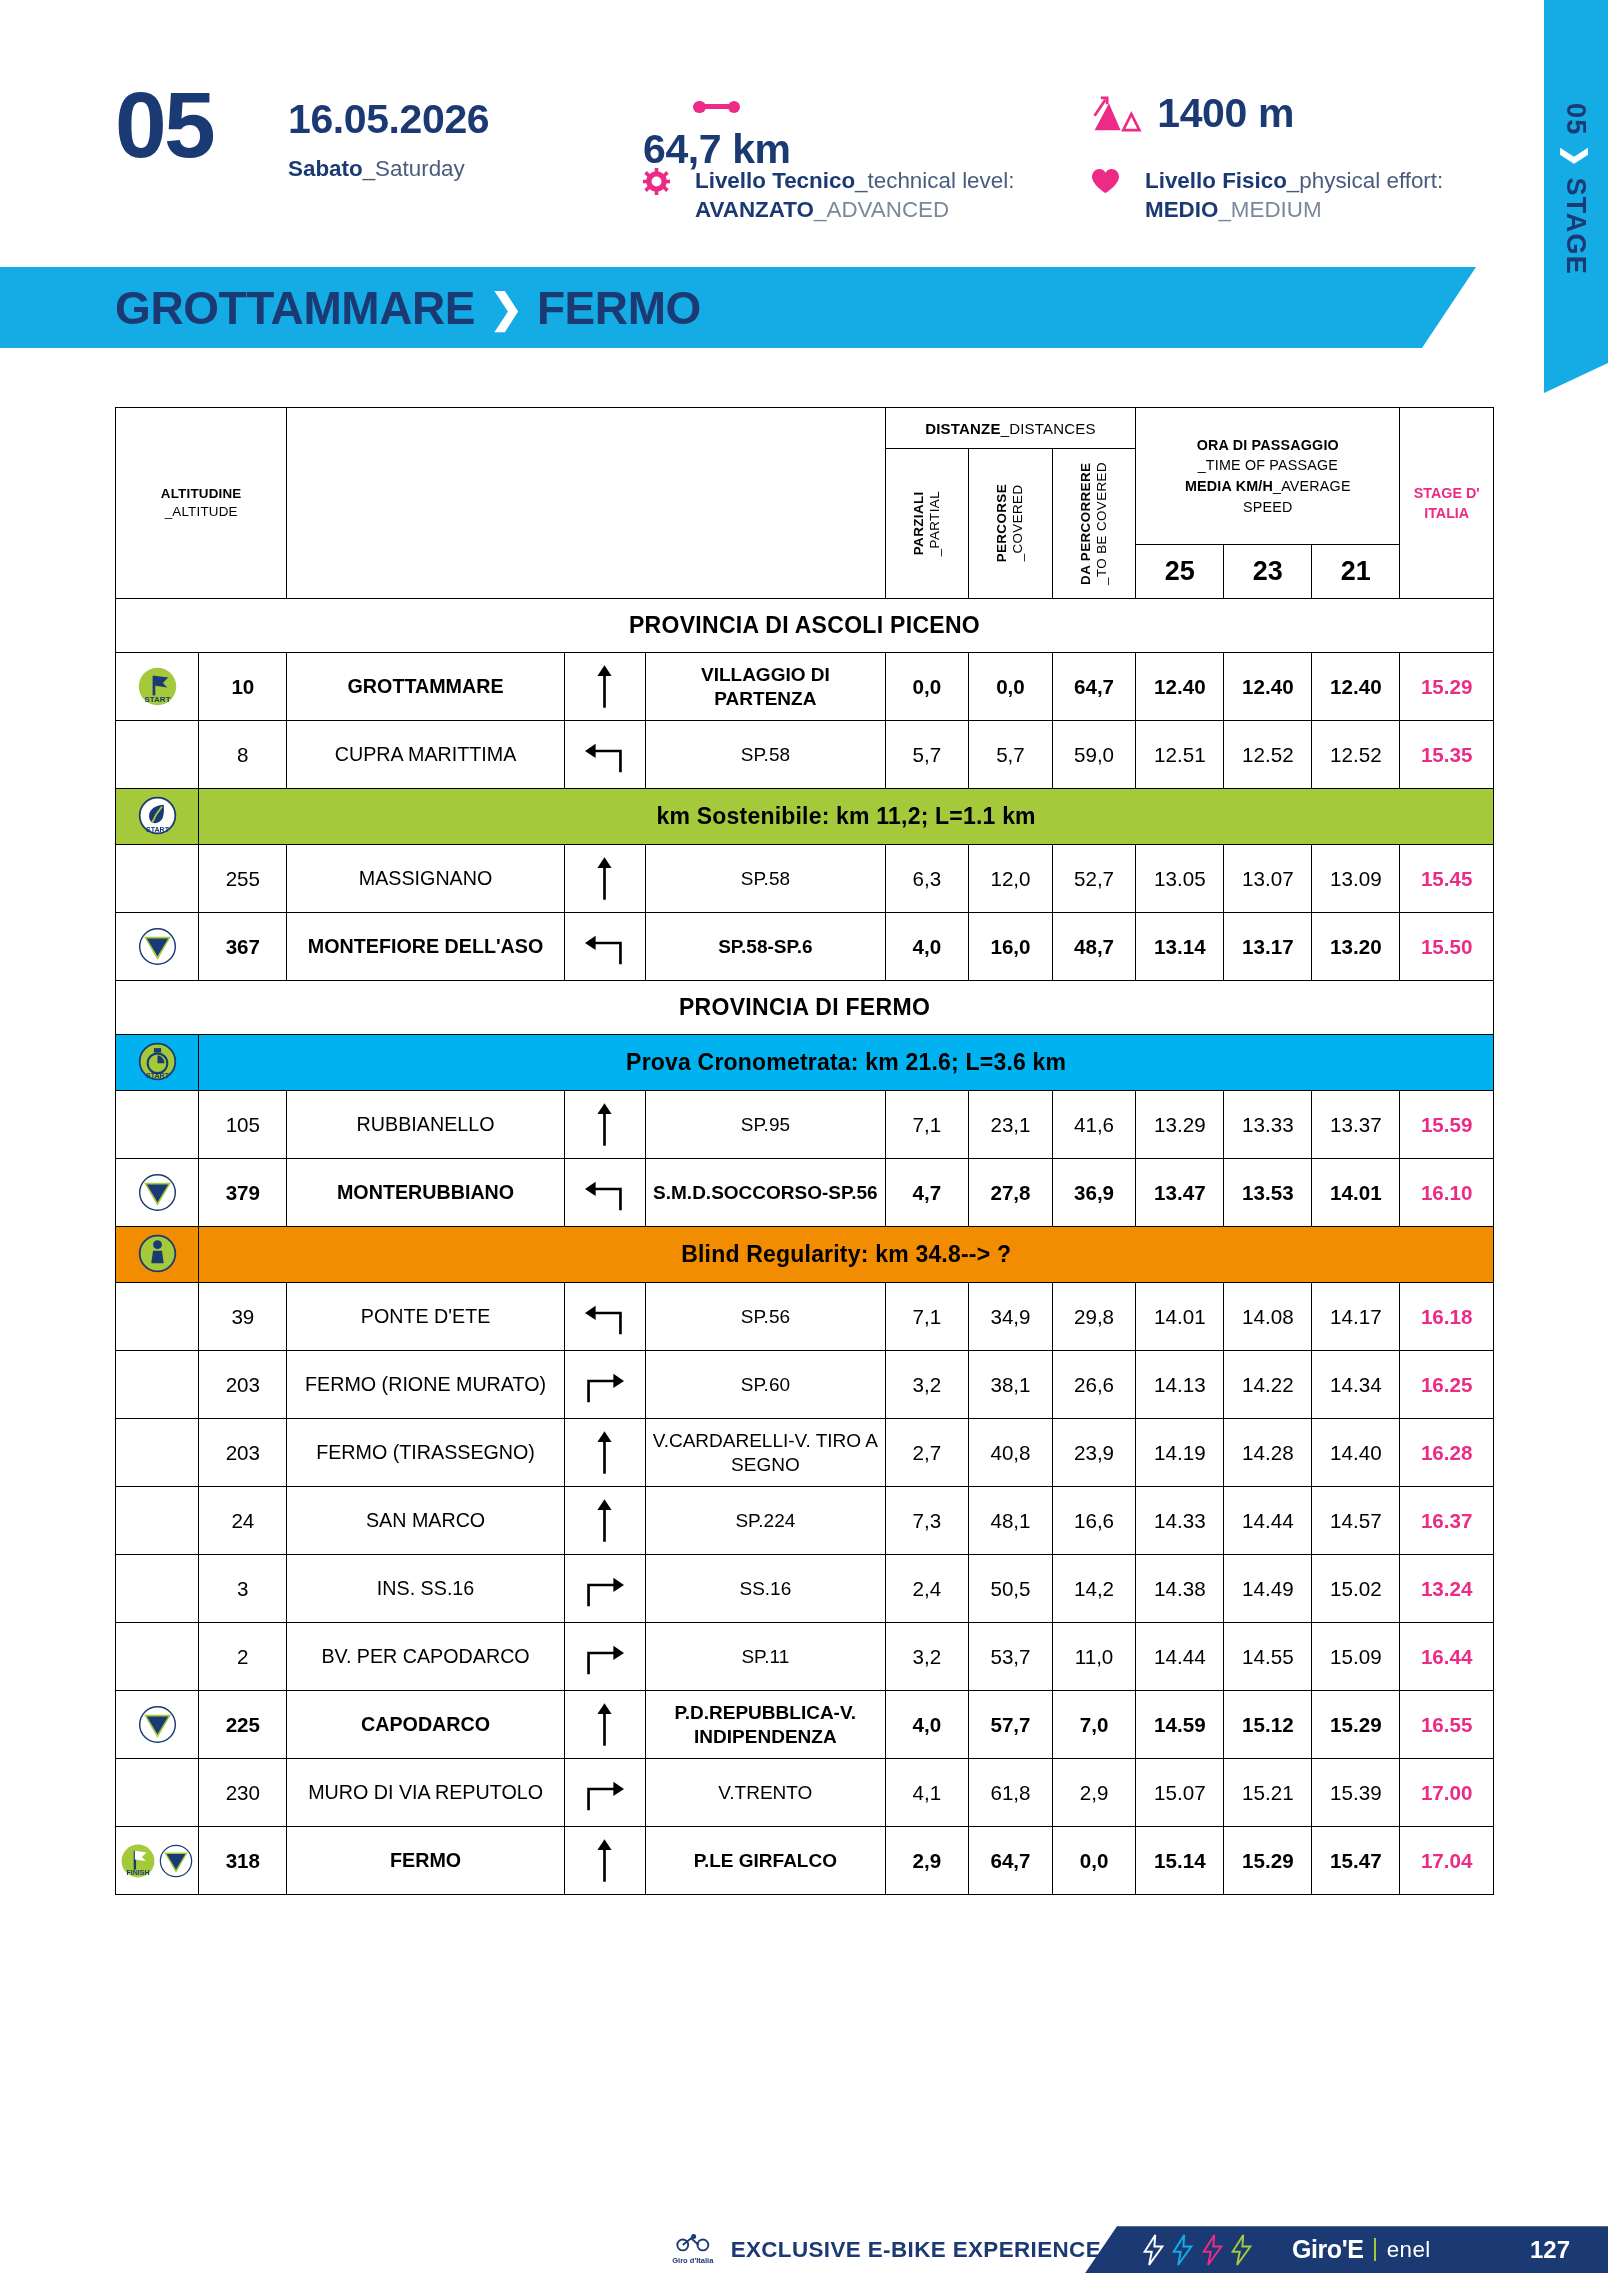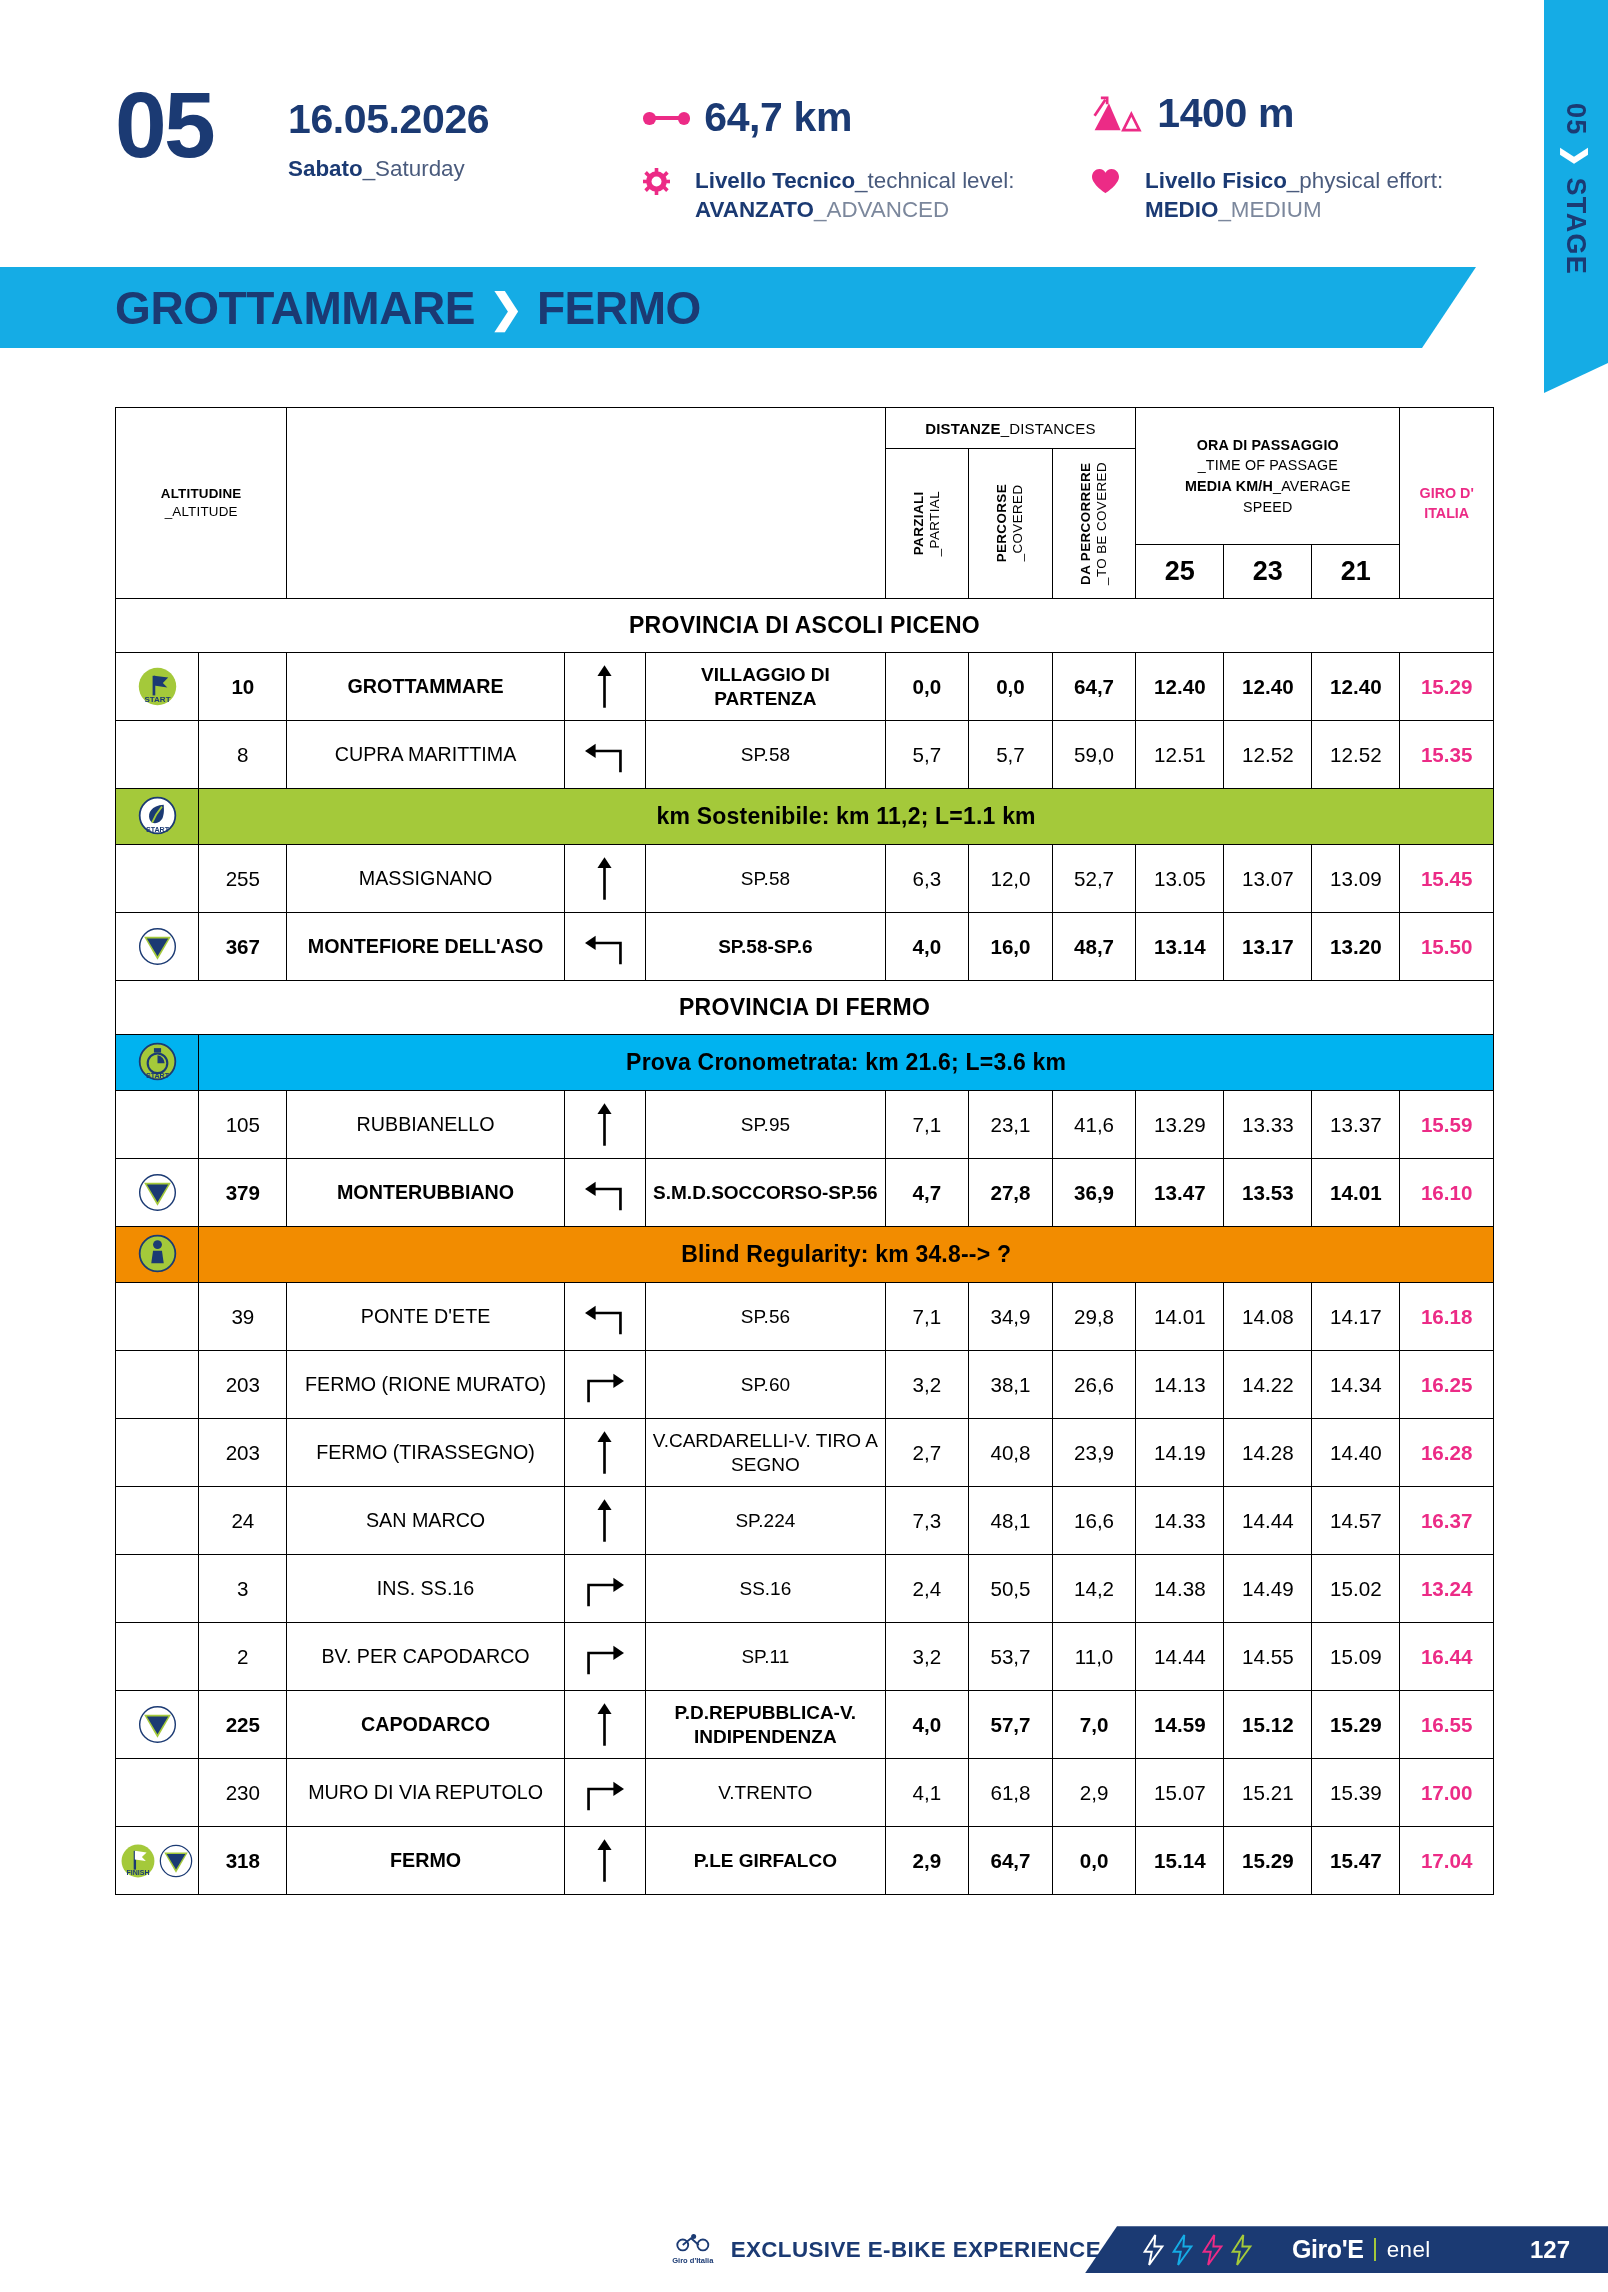--- a/index.html
+++ b/index.html
@@ -43,21 +43,21 @@
   .stagenum {
     position:absolute; left:115px; top:79px;
     font-size: 93px; font-weight: 800; color:#1b3a73;
     letter-spacing: -2.7px; line-height:1;
   }
   .datebox { position:absolute; left:288px; top:99px; }
   .date-main { font-size:41px; font-weight:800; color:#1b3a73; letter-spacing:-0.4px; line-height:1; }
   .date-sub { margin-top:16px; font-size:22.4px; font-weight:800; color:#1b3a73; }
   .date-sub .en { font-weight:400; color:#4a5b7d; }
 
-  .kmbox { position:absolute; left:643px; top:97px; display:flex; align-items:center; gap:14.3px; }
+  .kmbox { position:absolute; left:643px; top:97px; display:flex; align-items:center; gap:14.3px;flex-direction:column; }
   .dist-icon { width:47px; height:18px; position:relative; }
   .dist-icon .bar { position:absolute; top:7.2px; left:5.4px; width:36px; height:4.5px; background:#ec2b86; }
   .dist-icon .d1, .dist-icon .d2 { position:absolute; top:3.6px; width:12.5px; height:12.5px; border-radius:50%; background:#ec2b86; }
   .dist-icon .d1 { left:0; } .dist-icon .d2 { right:0; }
   .bignum { font-size:41px; font-weight:800; color:#1b3a73; letter-spacing:-0.4px; line-height:1; }
 
   .elevbox { position:absolute; left:1091px; top:93px; display:flex; align-items:center; gap:14.3px; }
   .mtn-icon { width:52px; height:36px; }
 
   .lvl1 { position:absolute; left:643px; top:166px; }
@@ -301,21 +301,21 @@
         <td class="hd-cell hd-dist" colspan="3">
           <span>DISTANZE</span><span class="en">_DISTANCES</span>
         </td>
         <td class="hd-cell hd-ora" colspan="3" rowspan="2">
           <div>ORA DI PASSAGGIO</div>
           <div class="l2">_TIME OF PASSAGE</div>
           <div><span>MEDIA KM/H</span><span class="en">_AVERAGE</span></div>
           <div class="l2">SPEED</div>
         </td>
         <td class="hd-cell hd-giro" rowspan="3">
-          <div>GIRO D'</div>
+          <div>STAGE D'</div>
           <div>ITALIA</div>
         </td>
       </tr>
       <tr>
         <td class="vcell" rowspan="2">
           <div class="vert"><span>PARZIALI</span><br><span class="en">_PARTIAL</span></div>
         </td>
         <td class="vcell" rowspan="2">
           <div class="vert"><span>PERCORSE</span><br><span class="en">_COVERED</span></div>
         </td>

